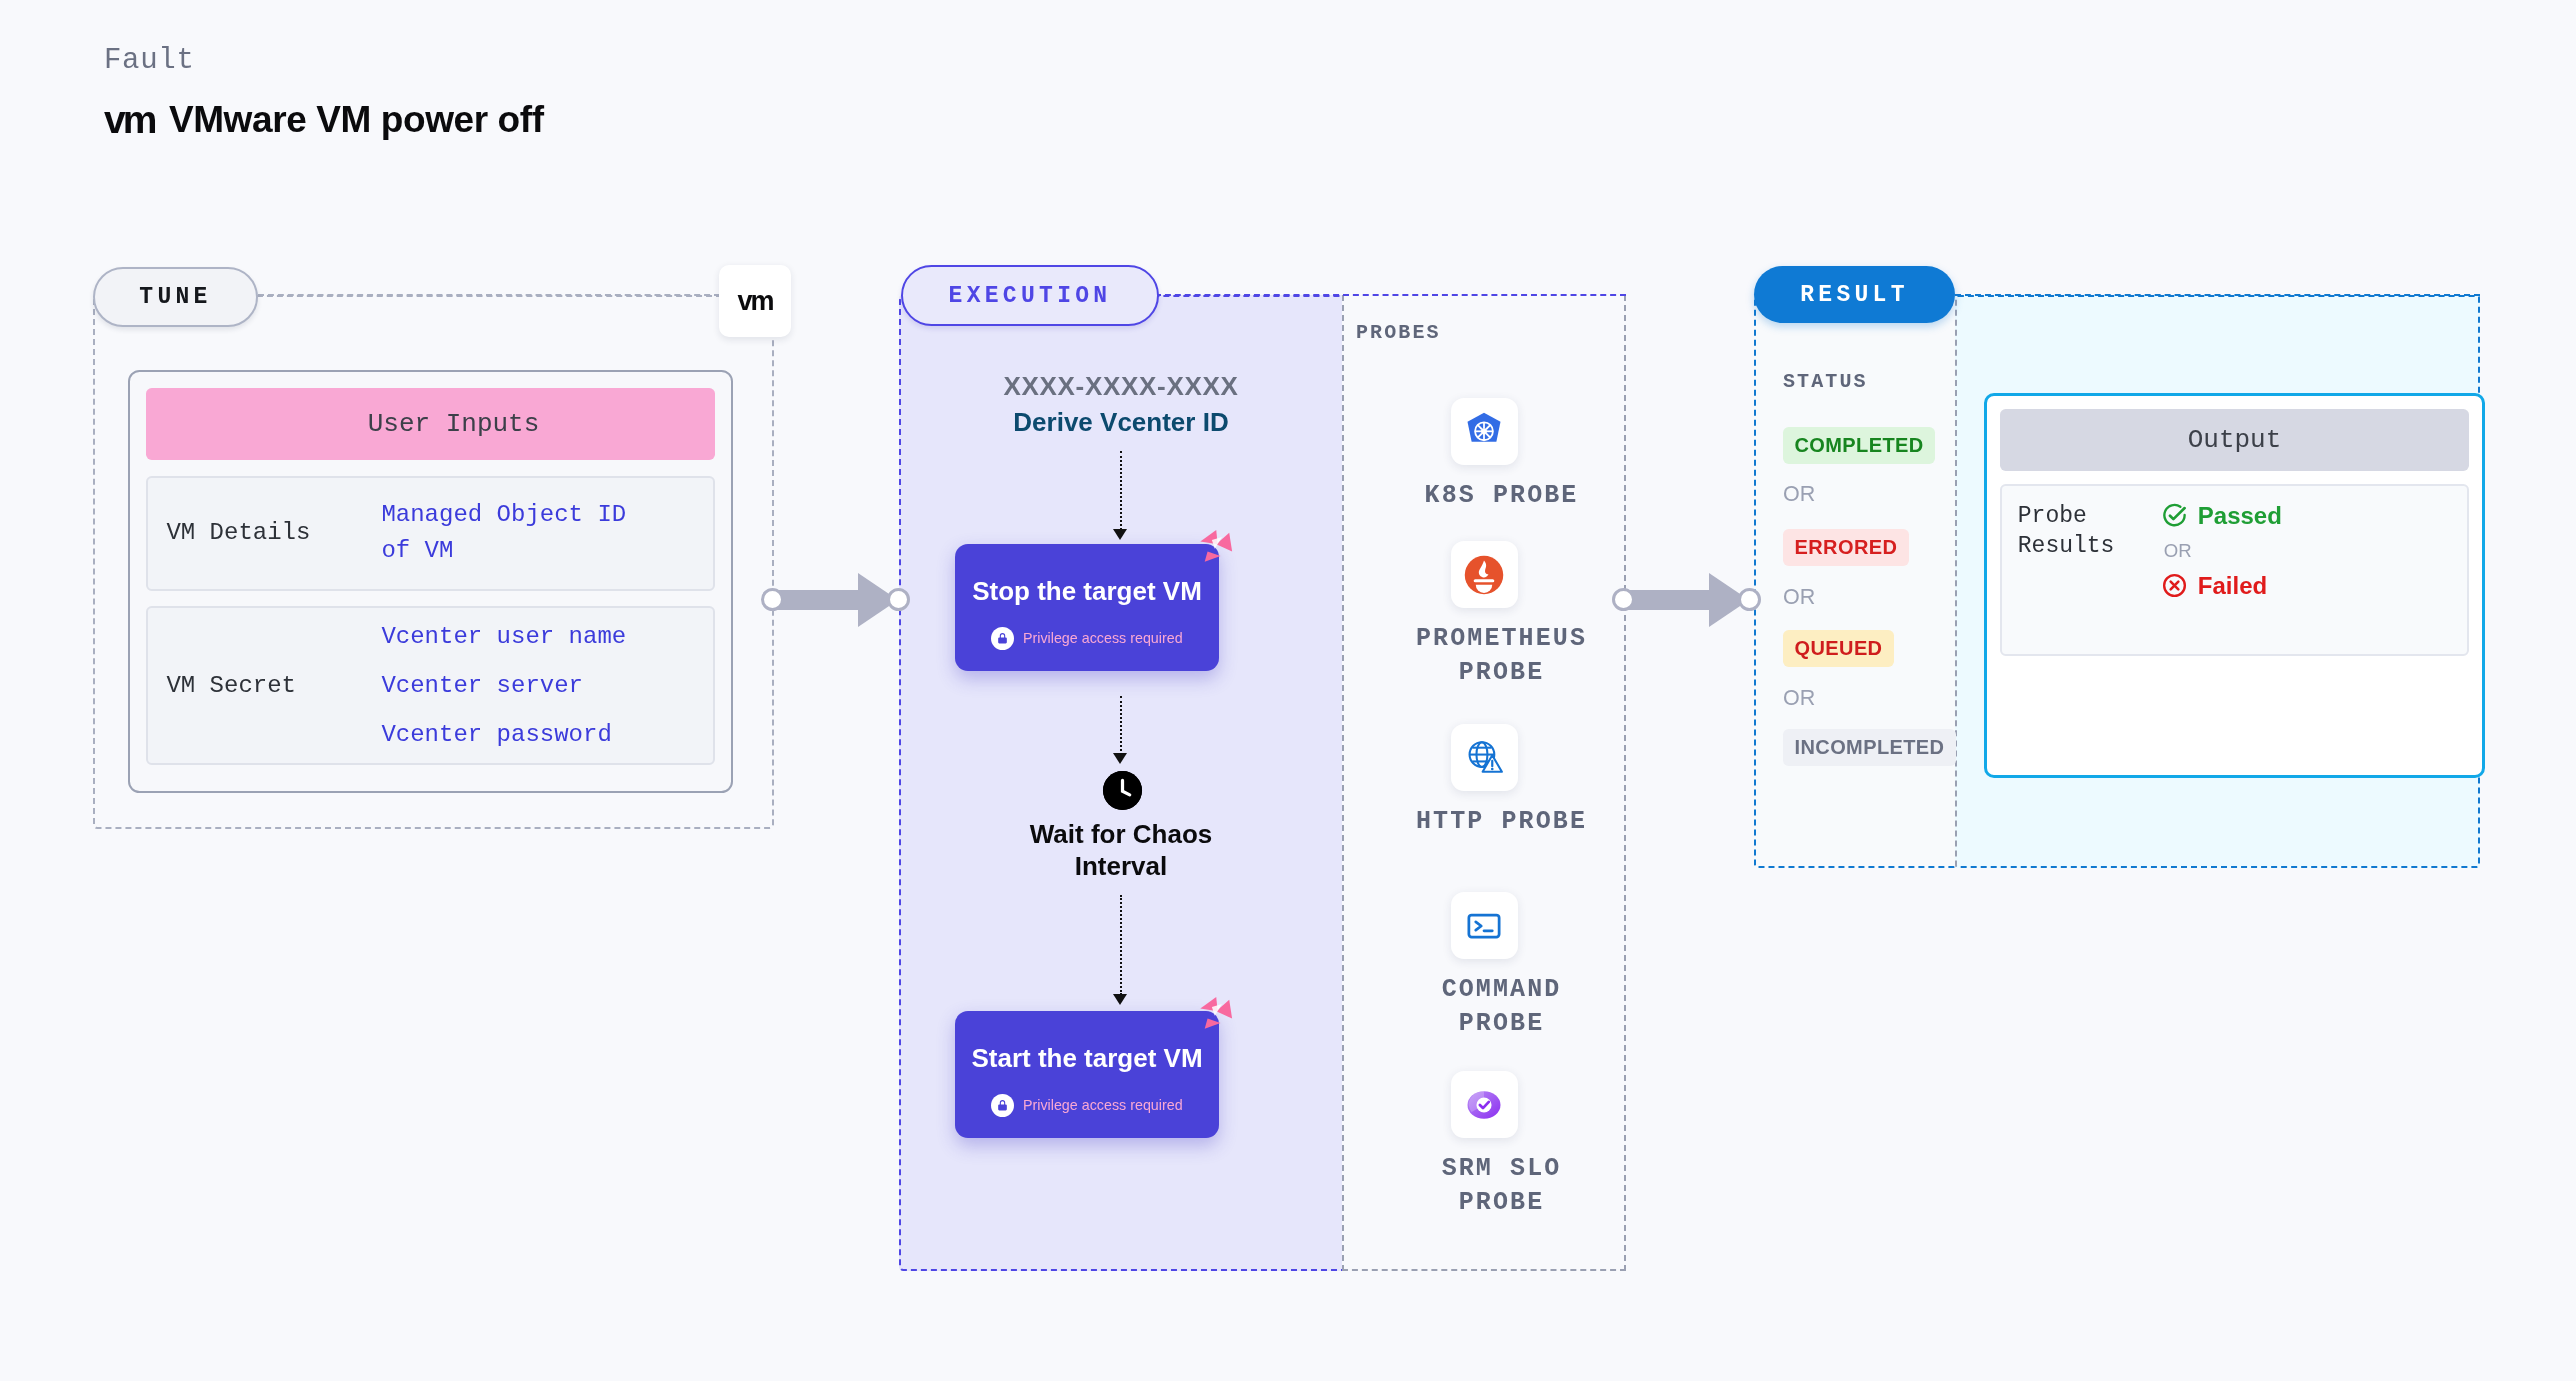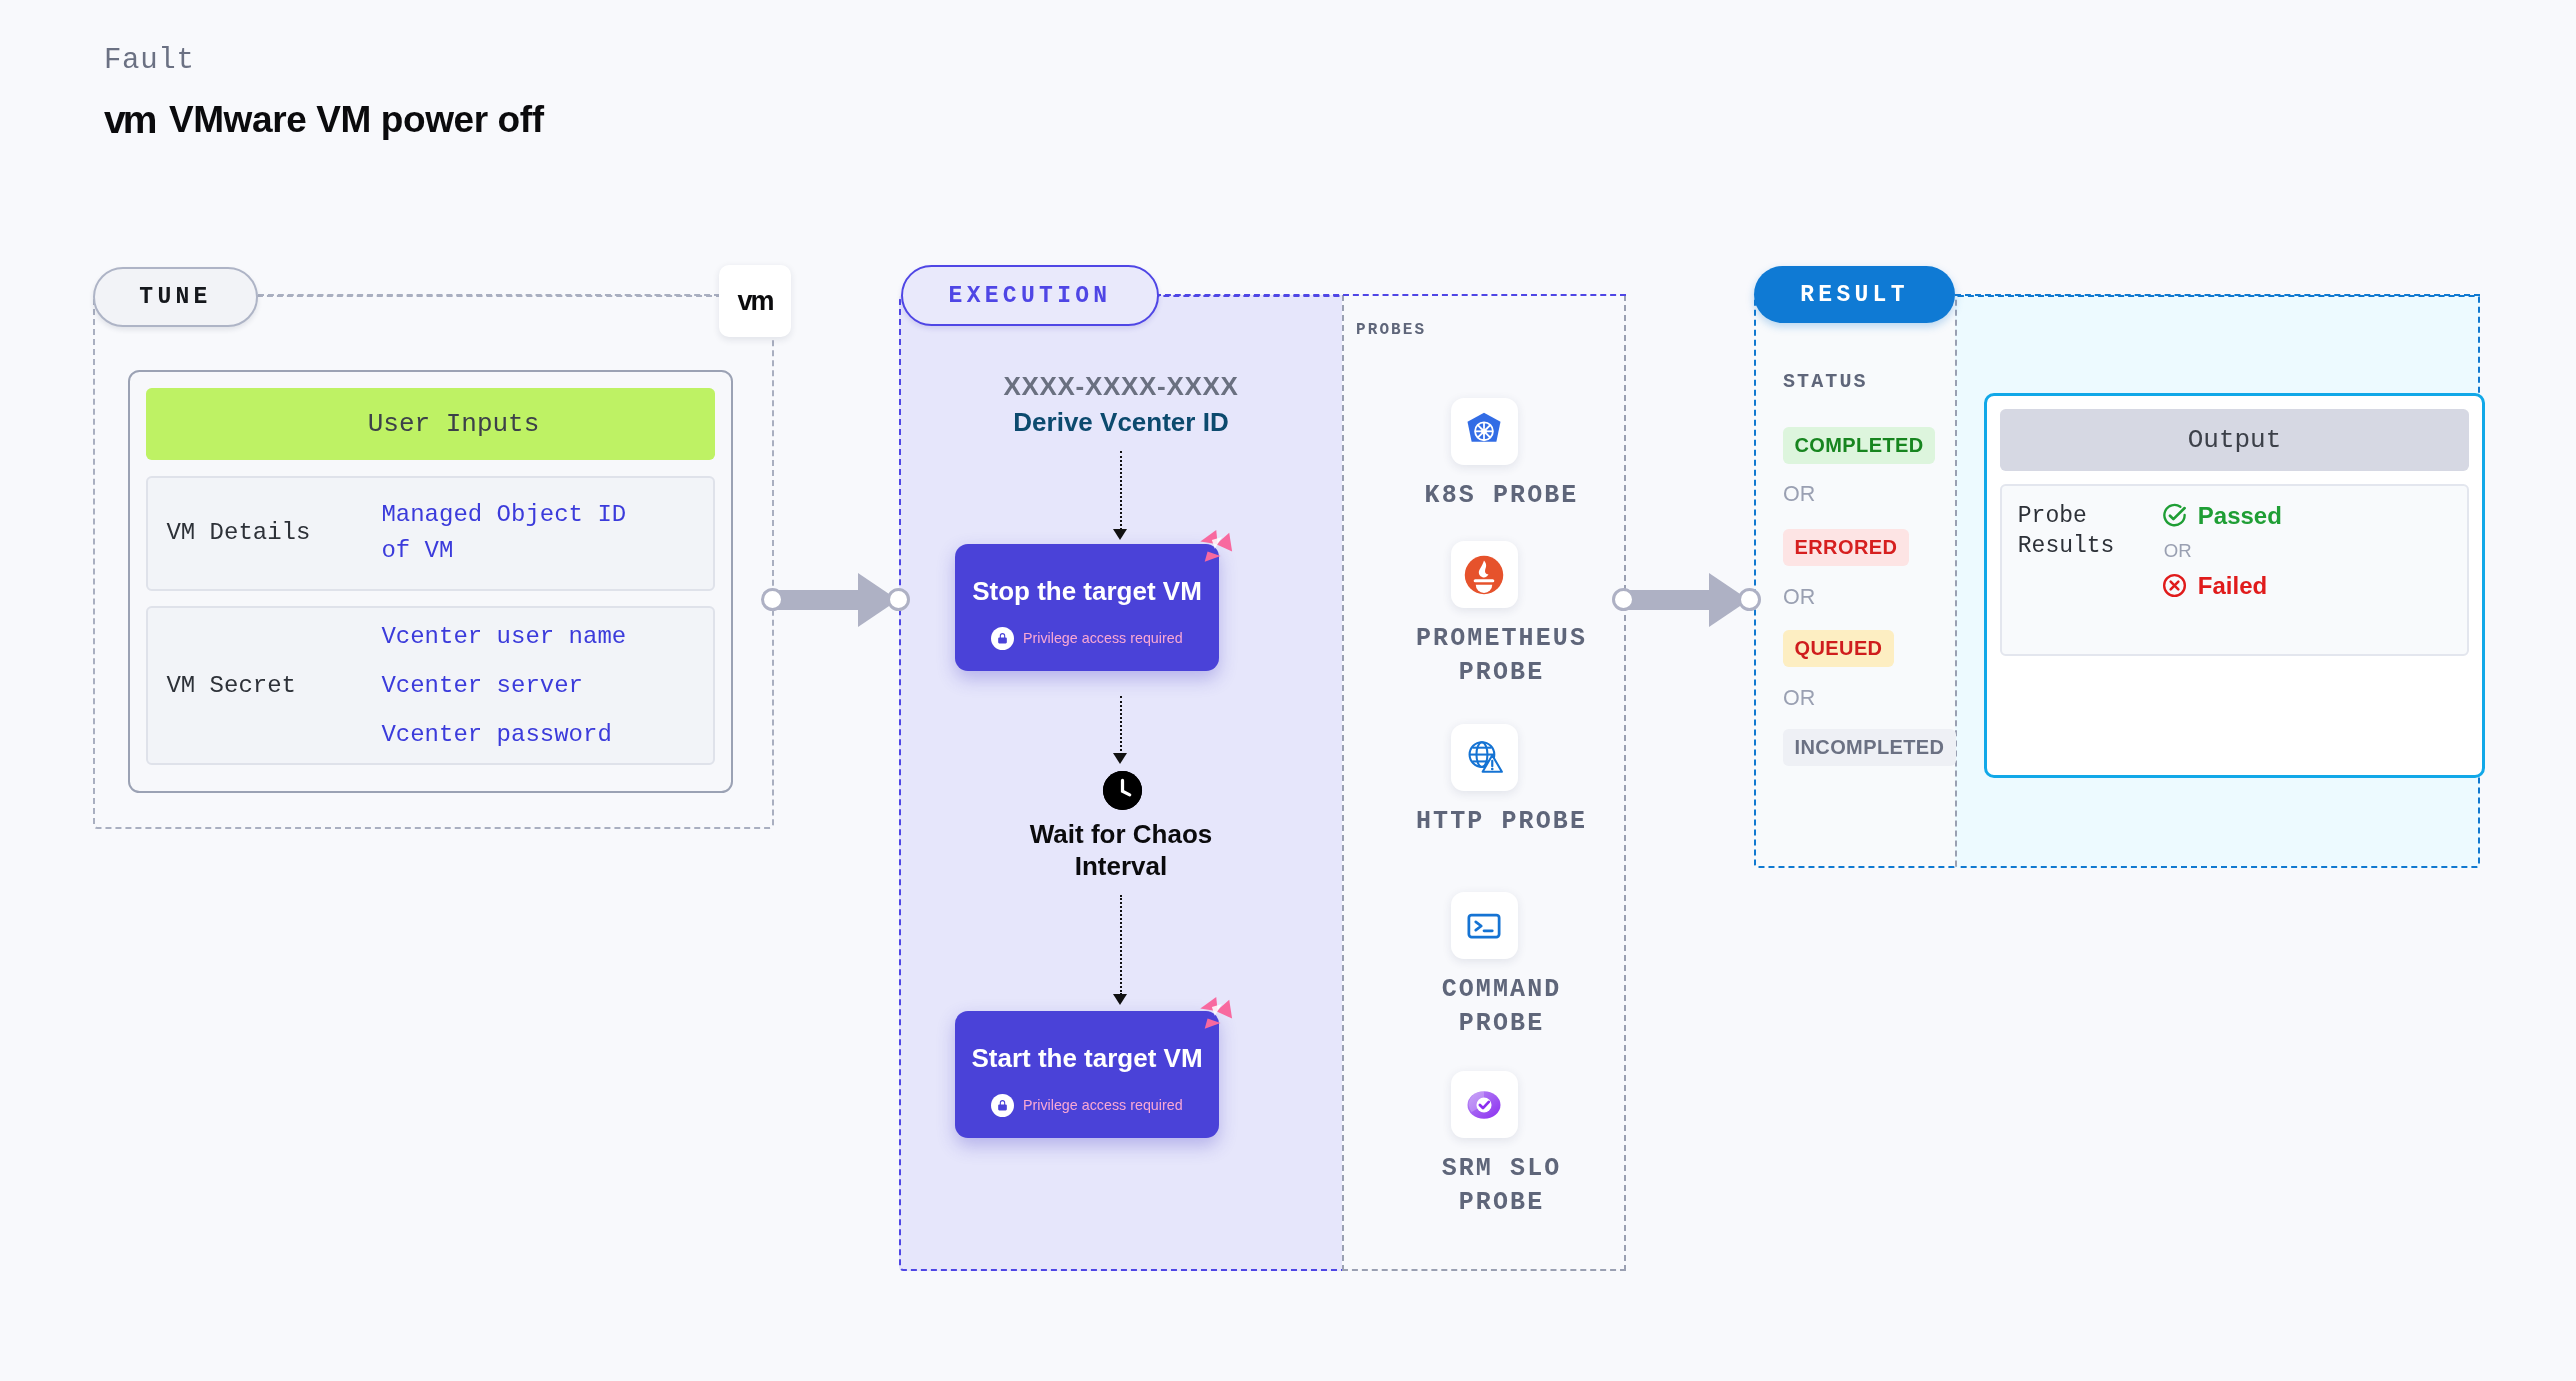--- a/index.html
+++ b/index.html
@@ -42,21 +42,21 @@
     box-shadow:0 2.1px 7.2px rgba(30,40,70,.10);z-index:7;
   }
   #vm-badge span{font-size:27px;font-weight:bold;letter-spacing:-2.1px;color:#0b0b0d;}
 
   #user-inputs-card{
     position:absolute;left:128px;top:370px;width:605px;height:423px;
     background:#f7f8fb;border:2.9px solid #9ba2b4;border-radius:11.5px;
     box-sizing:border-box;padding:15.8px;
   }
   #user-inputs-header{
-    height:72px;background:#bef264;border-radius:5.7px;
+    height:72px;background:#f9a8d4;border-radius:5.7px;
     display:flex;align-items:center;justify-content:center;
     font-family:"Liberation Mono",monospace;font-size:26px;color:#3c4049;padding-left:46px;
   }
   .ui-row{
     margin-top:15.8px;background:#f2f4f8;border:2.1px solid #dfe2ea;border-radius:5.7px;
     display:flex;align-items:center;box-sizing:border-box;padding:18.6px 18.6px;
   }
   #row-vm-details{height:115px;}
   #row-vm-secret{height:159px;}
   .ui-key{
@@ -89,21 +89,21 @@
   }
   #exec-dash{position:absolute;left:1155px;top:294px;width:471px;height:0;border-top:2.9px dashed #4f46e5;z-index:5;}
 
   #probes-box{
     position:absolute;left:1342px;top:295px;width:284px;height:976px;
     border-left:2.1px dashed #9aa0b2;border-right:2.1px dashed #9aa0b2;border-bottom:2.1px dashed #9aa0b2;
     background:#f8f9fc;box-sizing:border-box;
   }
   #probes-label{
     position:absolute;left:1356px;top:321px;font-family:"Liberation Mono",monospace;
-    font-size:16px;letter-spacing:2.1px;color:#5f667a;font-weight:bold;z-index:4;
+    font-size:20px;letter-spacing:2.1px;color:#5f667a;font-weight:bold;z-index:4;
   }
 
   
   #flow{position:absolute;left:899px;top:295px;width:444px;height:976px;}
   #derive-id{position:absolute;left:0;top:76px;width:444px;text-align:center;
     font-size:26px;font-weight:bold;color:#6a7080;letter-spacing:0.7px;}
   #derive-name{position:absolute;left:0;top:112px;width:444px;text-align:center;
     font-size:26px;font-weight:bold;color:#0c4a6e;}
 
   .v-arrow{position:absolute;left:221px;width:0;border-left:2.9px dotted #111;}

